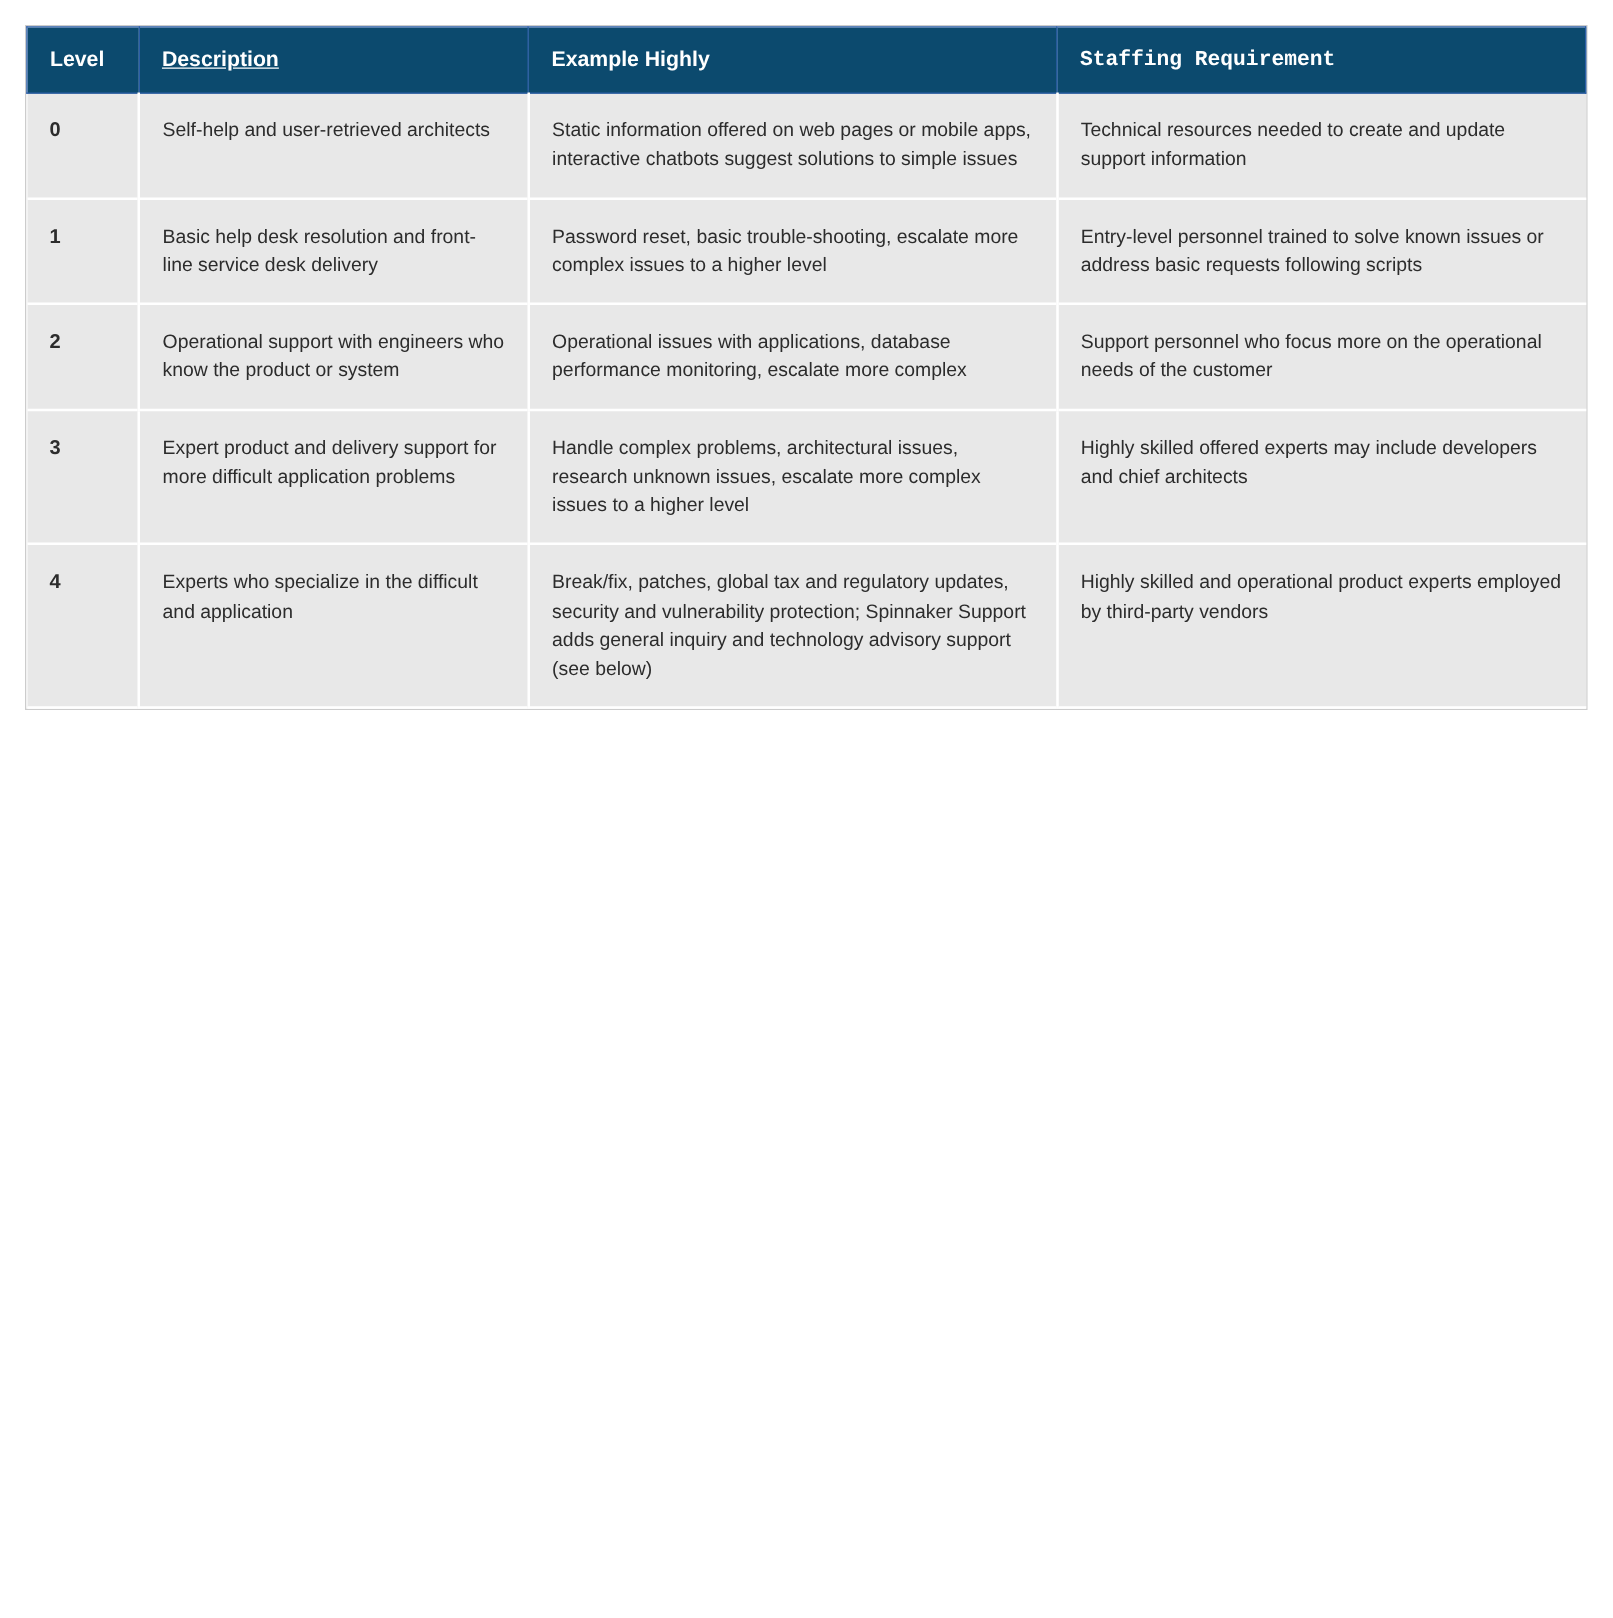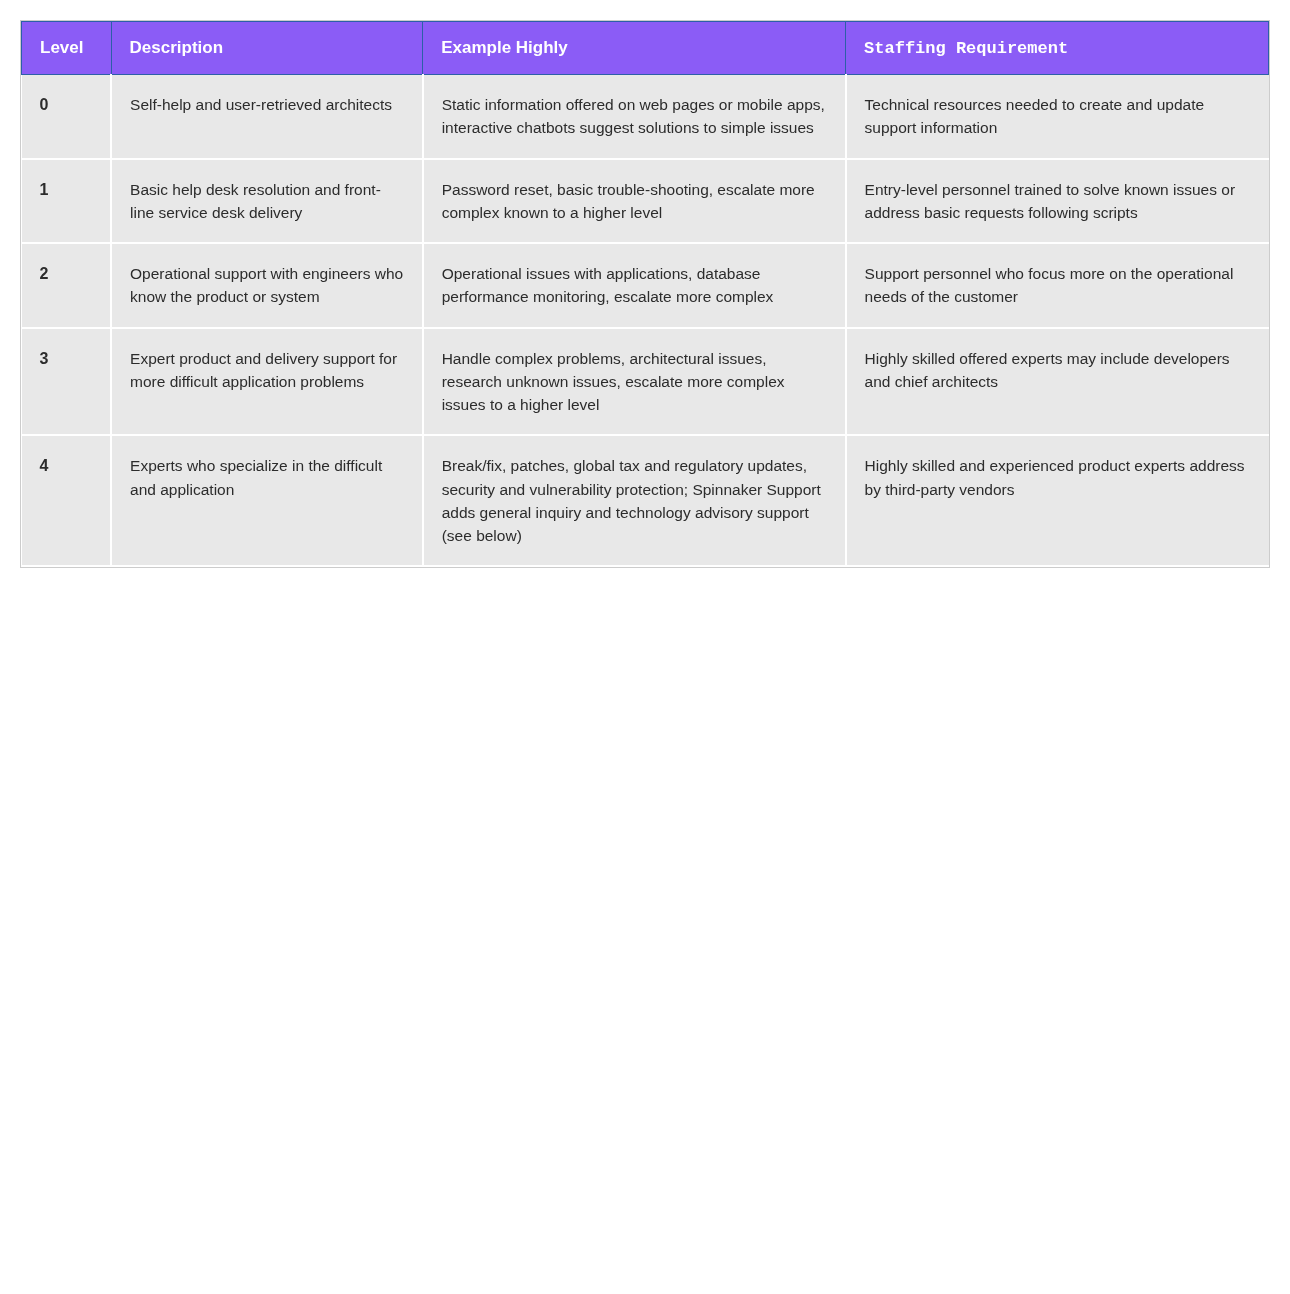--- a/index.html
+++ b/index.html
@@ -22,21 +22,21 @@
       border-collapse: collapse;
       border: 1px solid #cccccc;
     }
 
     table {
       width: 100%;
       border-collapse: collapse;
     }
 
     thead tr {
-      background-color: #8b5cf6;
+      background-color: #0c4a6e;
     }
 
     thead th {
       color: #ffffff;
       font-weight: bold;
       font-size: 17px;
       padding: 16px 18px;
       text-align: left;
       border: 1px solid #2d5fa8;
     }
@@ -63,21 +63,21 @@
       font-weight: bold;
       font-size: 16px;
       width: 80px;
     }
 
     tbody td:last-child {
       border-right: none;
     }
 
     .col-level { width: 80px; }
-    .col-description { width: 280px; }
+    .col-description { width: 280px; text-decoration: underline; }
     .col-tasks { width: 380px; }
     .col-staffing { width: 380px; font-family: Liberation Mono, monospace; }
   </style>
 </head>
 <body>
 
 <div class="table-container">
   <table>
     <thead>
       <tr>
@@ -90,36 +90,36 @@
     <tbody id="table-body">
     <tr>
           <td>0</td>
           <td>Self-help and user-retrieved architects</td>
           <td>Static information offered on web pages or mobile apps, interactive chatbots suggest solutions to simple issues</td>
           <td>Technical resources needed to create and update support information</td>
         </tr>
         <tr>
           <td>1</td>
           <td>Basic help desk resolution and front-line service desk delivery</td>
-          <td>Password reset, basic trouble-shooting, escalate more complex known to a higher level</td>
+          <td>Password reset, basic trouble-shooting, escalate more complex issues to a higher level</td>
           <td>Entry-level personnel trained to solve known issues or address basic requests following scripts</td>
         </tr>
         <tr>
           <td>2</td>
           <td>Operational support with engineers who know the product or system</td>
           <td>Operational issues with applications, database performance monitoring, escalate more complex</td>
           <td>Support personnel who focus more on the operational needs of the customer</td>
         </tr>
         <tr>
           <td>3</td>
           <td>Expert product and delivery support for more difficult application problems</td>
           <td>Handle complex problems, architectural issues, research unknown issues, escalate more complex issues to a higher level</td>
           <td>Highly skilled offered experts may include developers and chief architects</td>
         </tr>
         <tr>
           <td>4</td>
           <td>Experts who specialize in the difficult and application</td>
           <td>Break/fix, patches, global tax and regulatory updates, security and vulnerability protection; Spinnaker Support adds general inquiry and technology advisory support (see below)</td>
-          <td>Highly skilled and experienced product experts address by third-party vendors</td>
+          <td>Highly skilled and operational product experts employed by third-party vendors</td>
         </tr>
       </tbody>
   </table>
 </div>
 
 </body></html>

